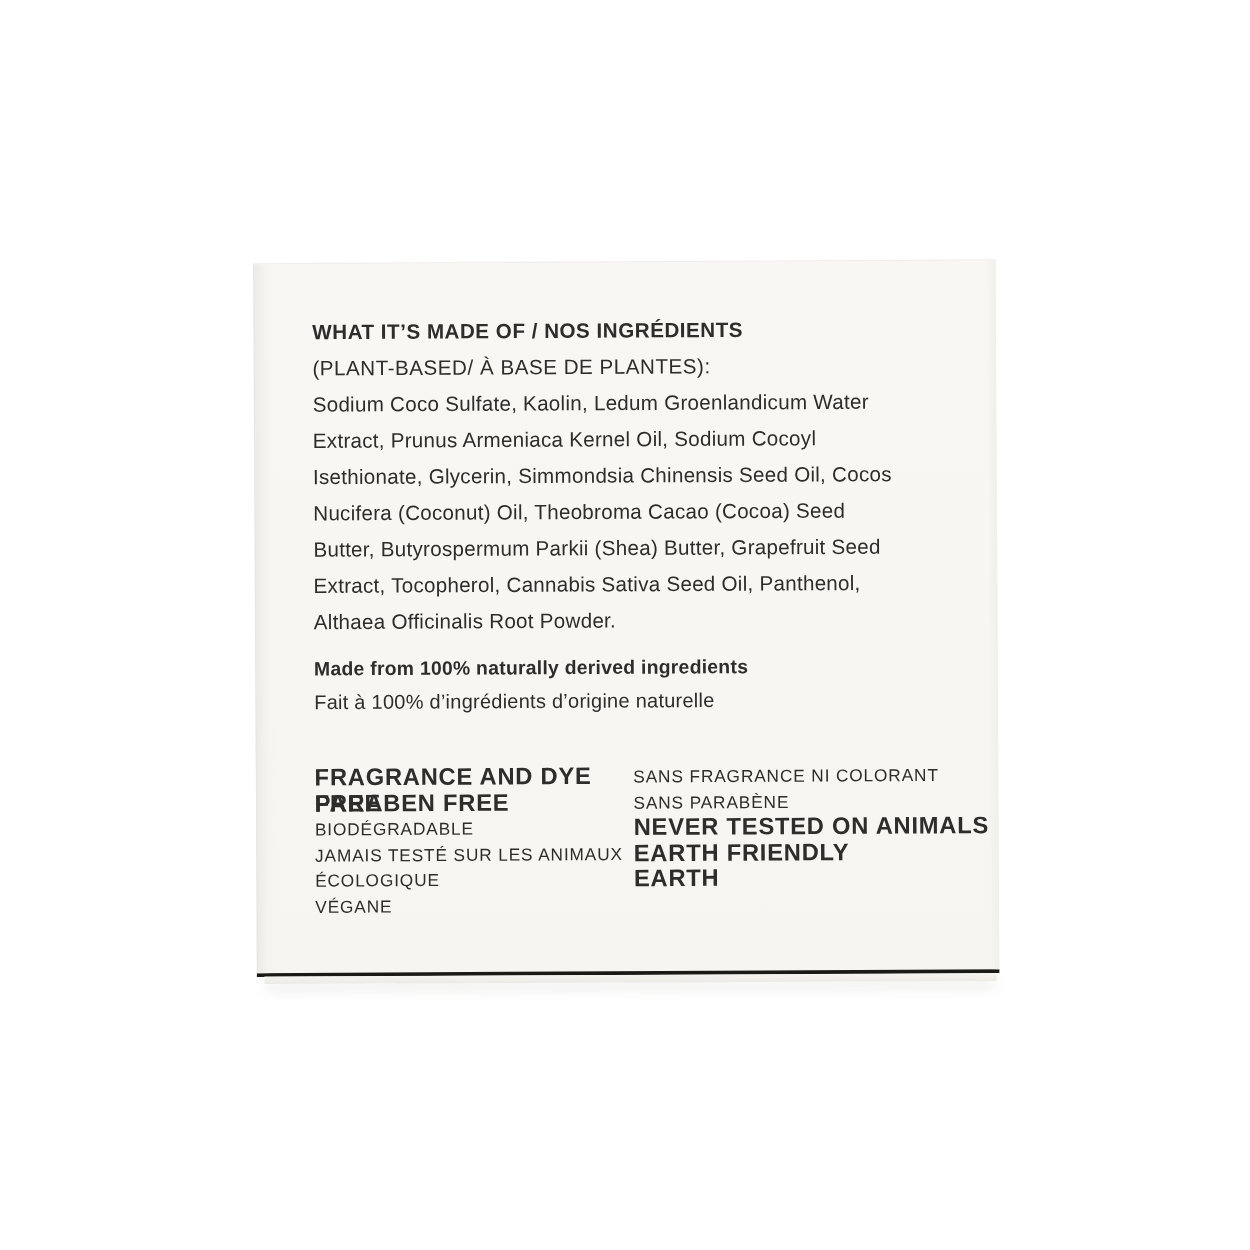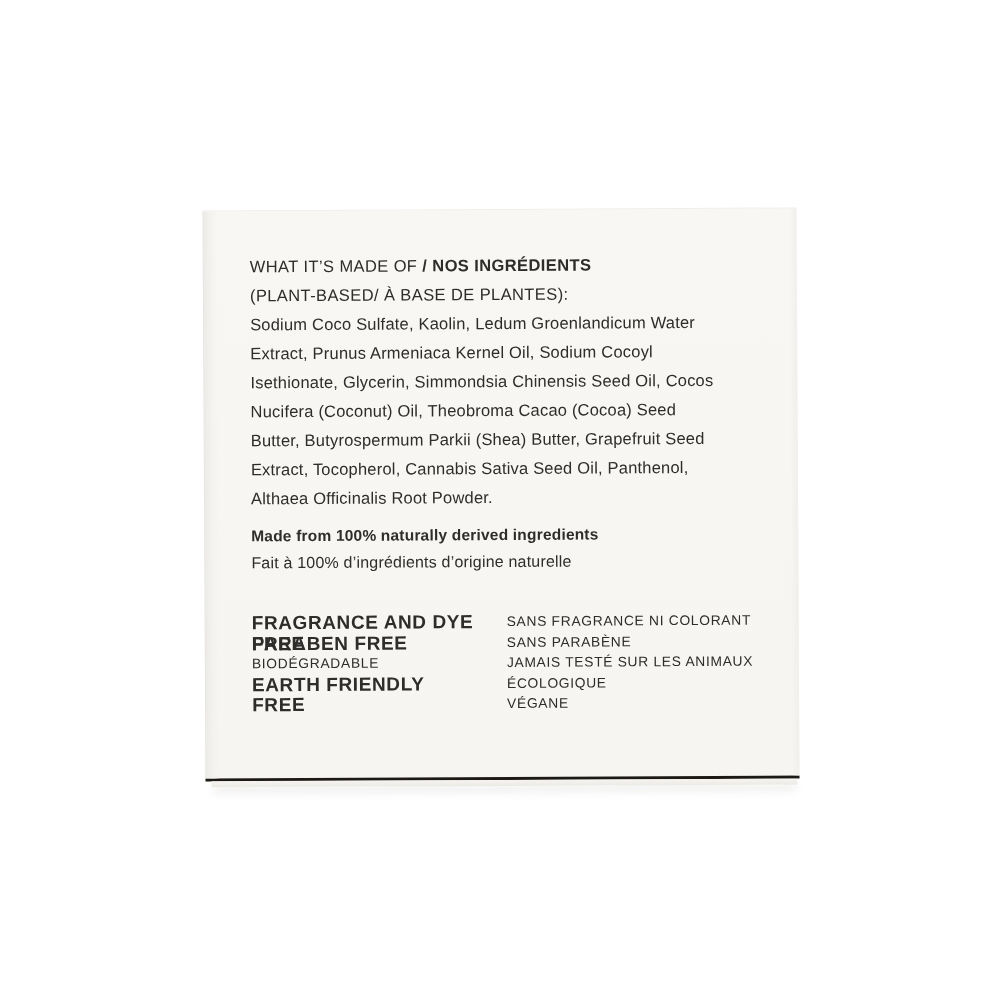--- a/index.html
+++ b/index.html
@@ -62,21 +62,21 @@
     left: 47px;
     top: 41px;
     width: 548px;
   }
 
   .heading {
     font-size: 16.5px;
     line-height: 29px;
     letter-spacing: 0.4px;
   }
-  .heading-en { font-weight: 400; text-align: center; }
+  .heading-en { font-weight: 700; text-align: center; }
   .heading-fr { font-weight: 700; }
 
   .subheading {
     font-size: 16.5px;
     line-height: 29px;
     letter-spacing: 0.4px;
     font-weight: 400;
   }
 
   .ingredients {
@@ -148,25 +148,26 @@
 
       <div class="features">
         <div class="feature-en">FRAGRANCE AND DYE FREE</div>
         <div class="feature-fr">SANS FRAGRANCE NI COLORANT</div>
 
         <div class="feature-en">PARABEN FREE</div>
         <div class="feature-fr">SANS PARABÈNE</div>
 
         <div class="feature-fr">BIODÉGRADABLE</div>
 
+        <div class="feature-en">NEVER TESTED ON ANIMALS</div>
         <div class="feature-fr">JAMAIS TESTÉ SUR LES ANIMAUX</div>
 
         <div class="feature-en">EARTH FRIENDLY</div>
         <div class="feature-fr">ÉCOLOGIQUE</div>
 
-        <div class="feature-en">FREE</div>
+        <div class="feature-en">EARTH</div>
         <div class="feature-fr">VÉGANE</div>
       </div>
 
     </div>
   </div>
 
 </div>
 
 </body></html>

